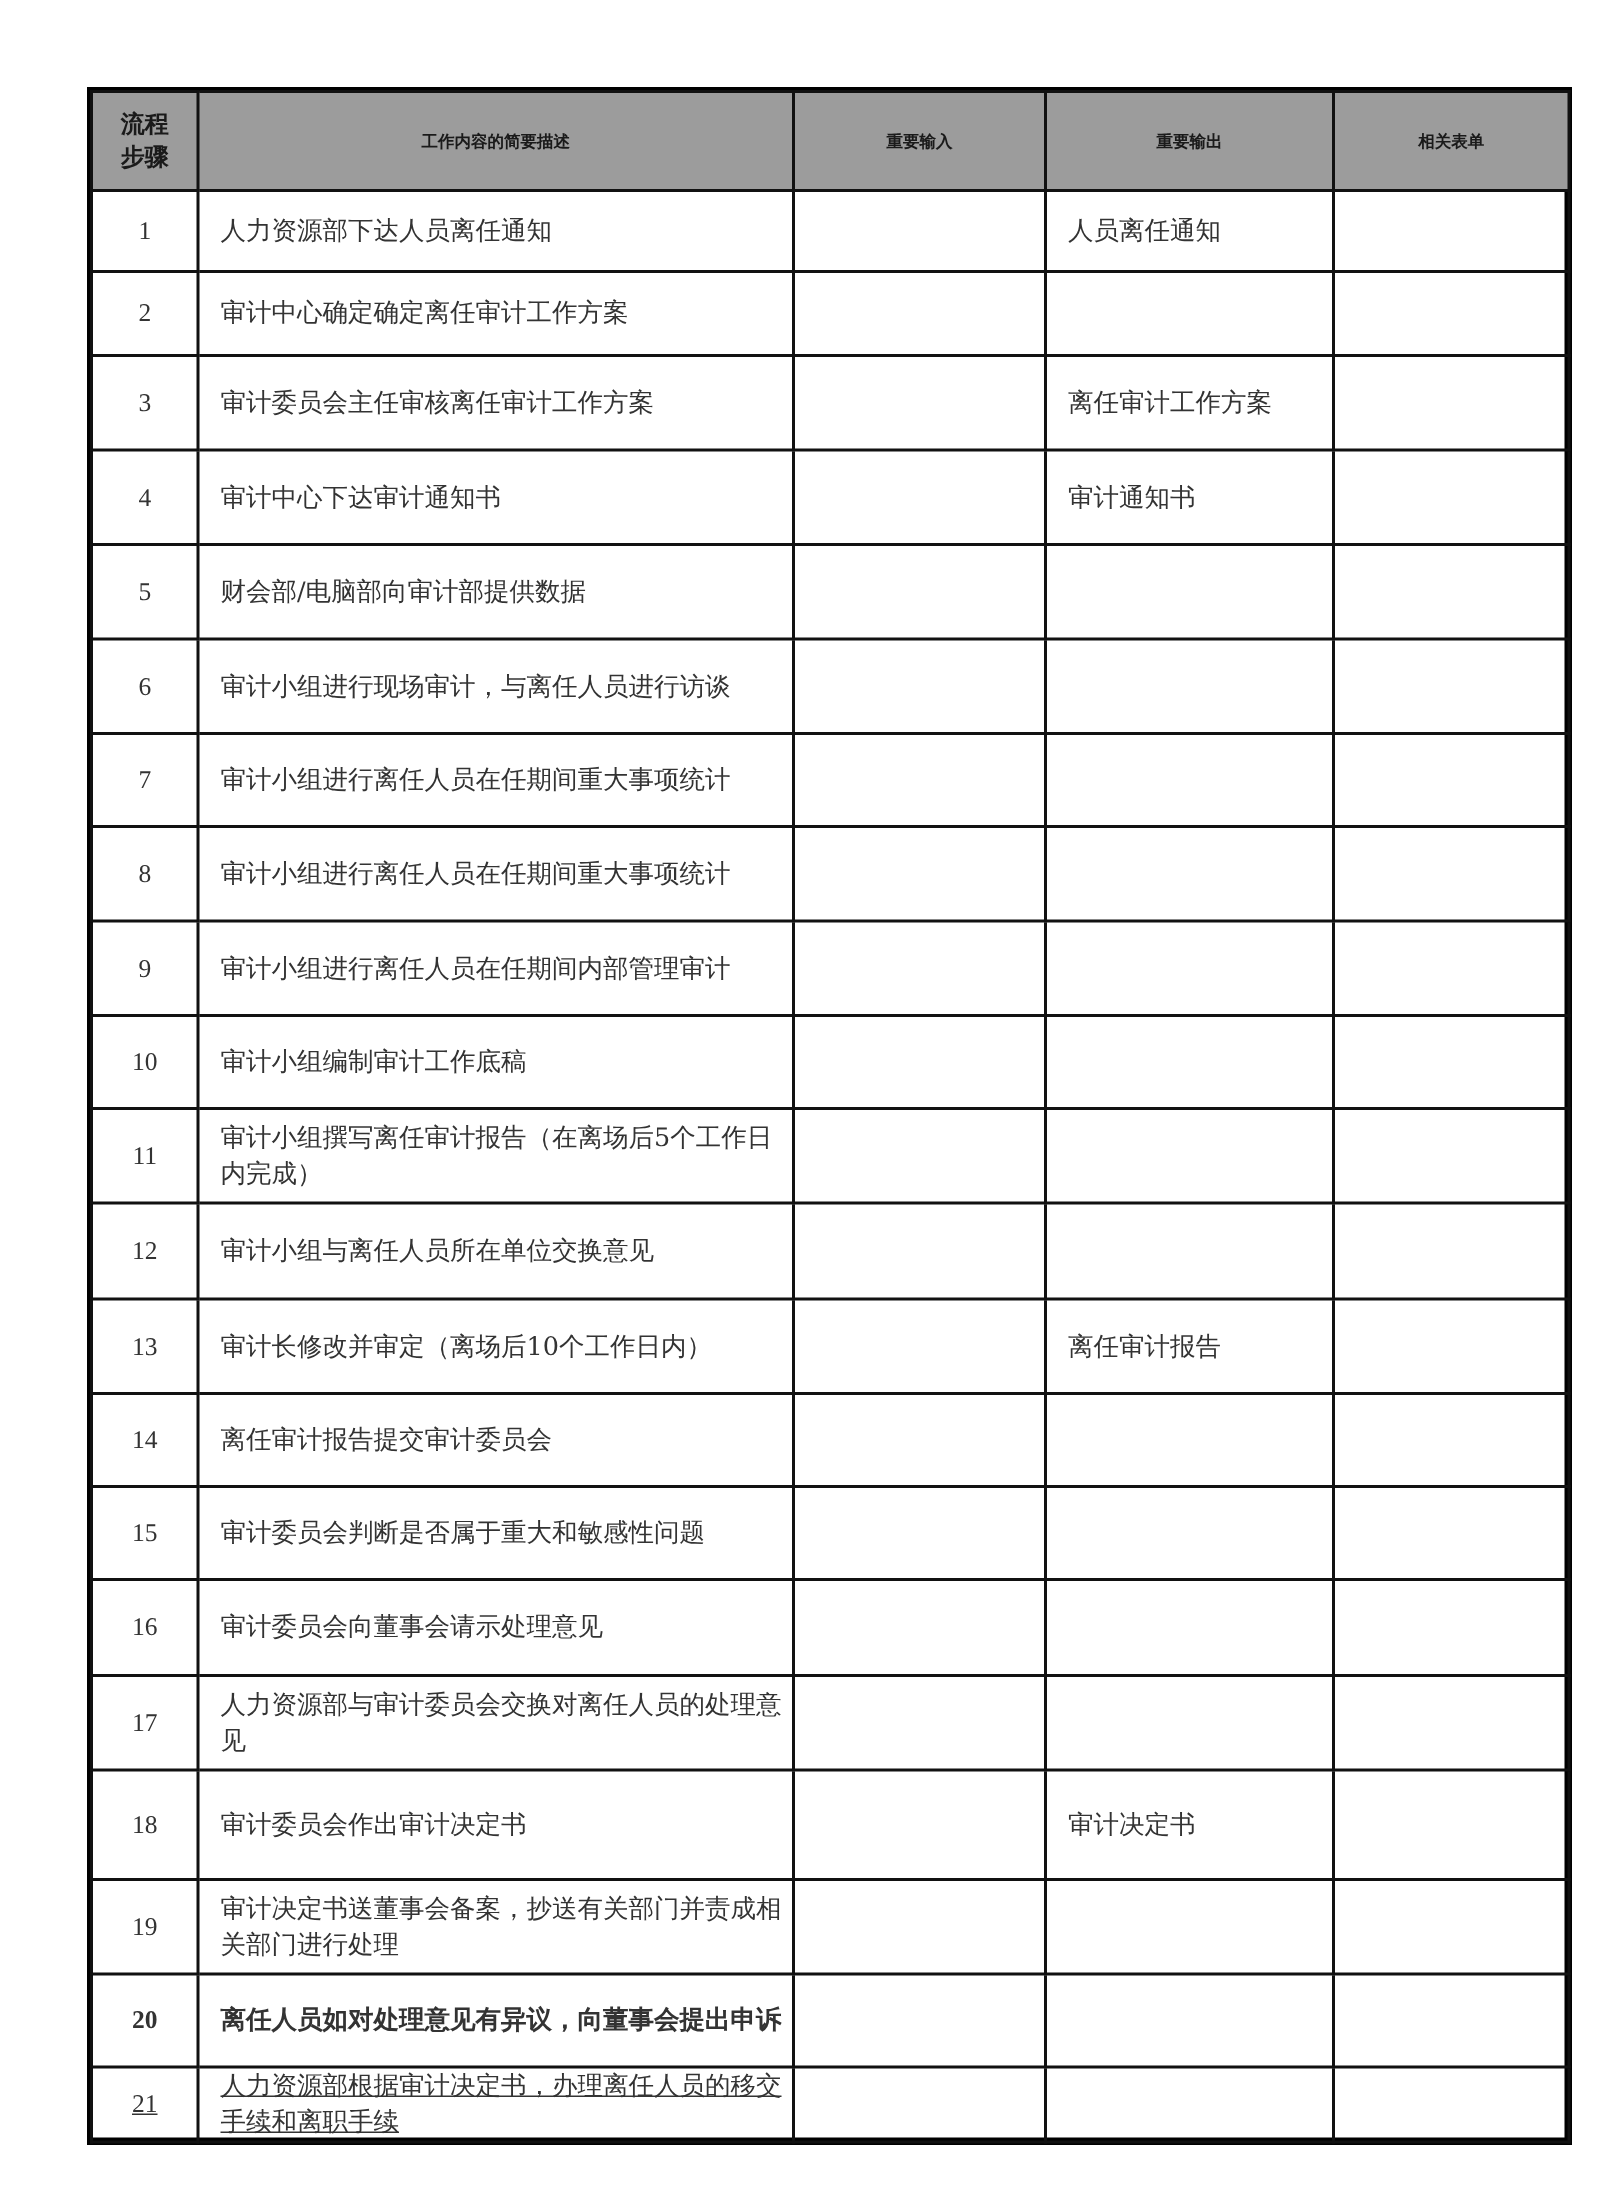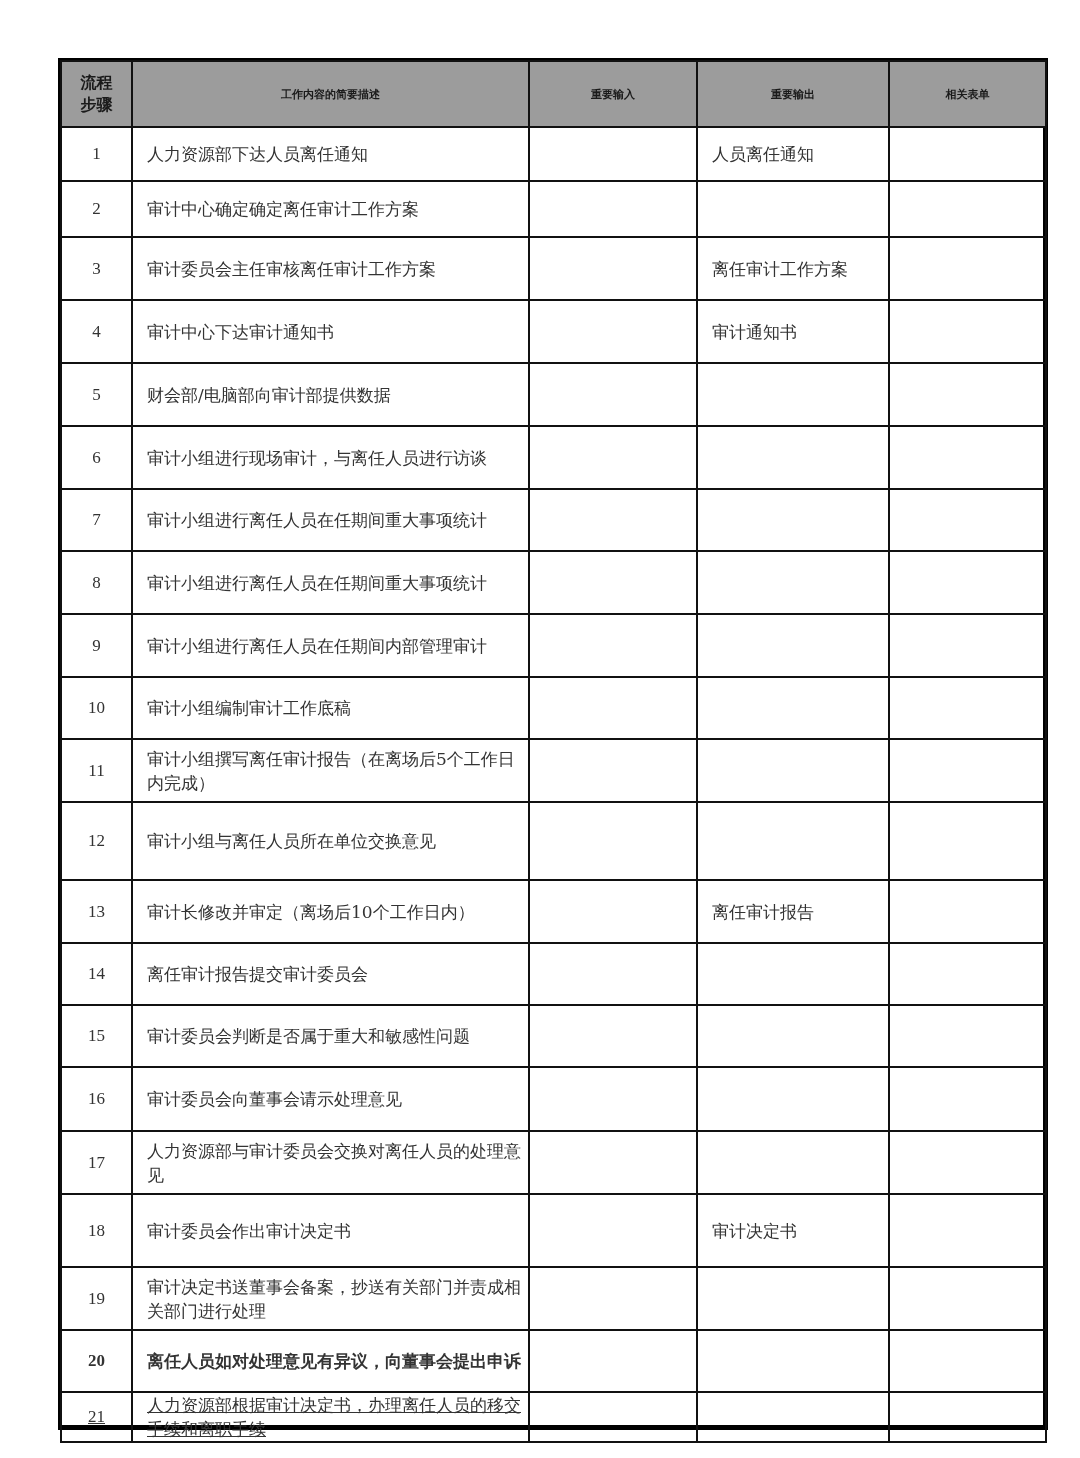--- a/index.html
+++ b/index.html
@@ -117,21 +117,21 @@
         <td class="out"></td>
         <td class="forms"></td>
       </tr>
       <tr style="height: 63px;">
         <td class="num">11</td>
         <td class="desc">审计小组撰写离任审计报告（在离场后5个工作日内完成）</td>
         <td class="in"></td>
         <td class="out"></td>
         <td class="forms"></td>
       </tr>
-      <tr style="height: 78px;">
+      <tr style="height: 64px;">
         <td class="num">12</td>
         <td class="desc">审计小组与离任人员所在单位交换意见</td>
         <td class="in"></td>
         <td class="out"></td>
         <td class="forms"></td>
       </tr>
       <tr style="height: 63px;">
         <td class="num">13</td>
         <td class="desc">审计长修改并审定（离场后10个工作日内）</td>
         <td class="in"></td>

